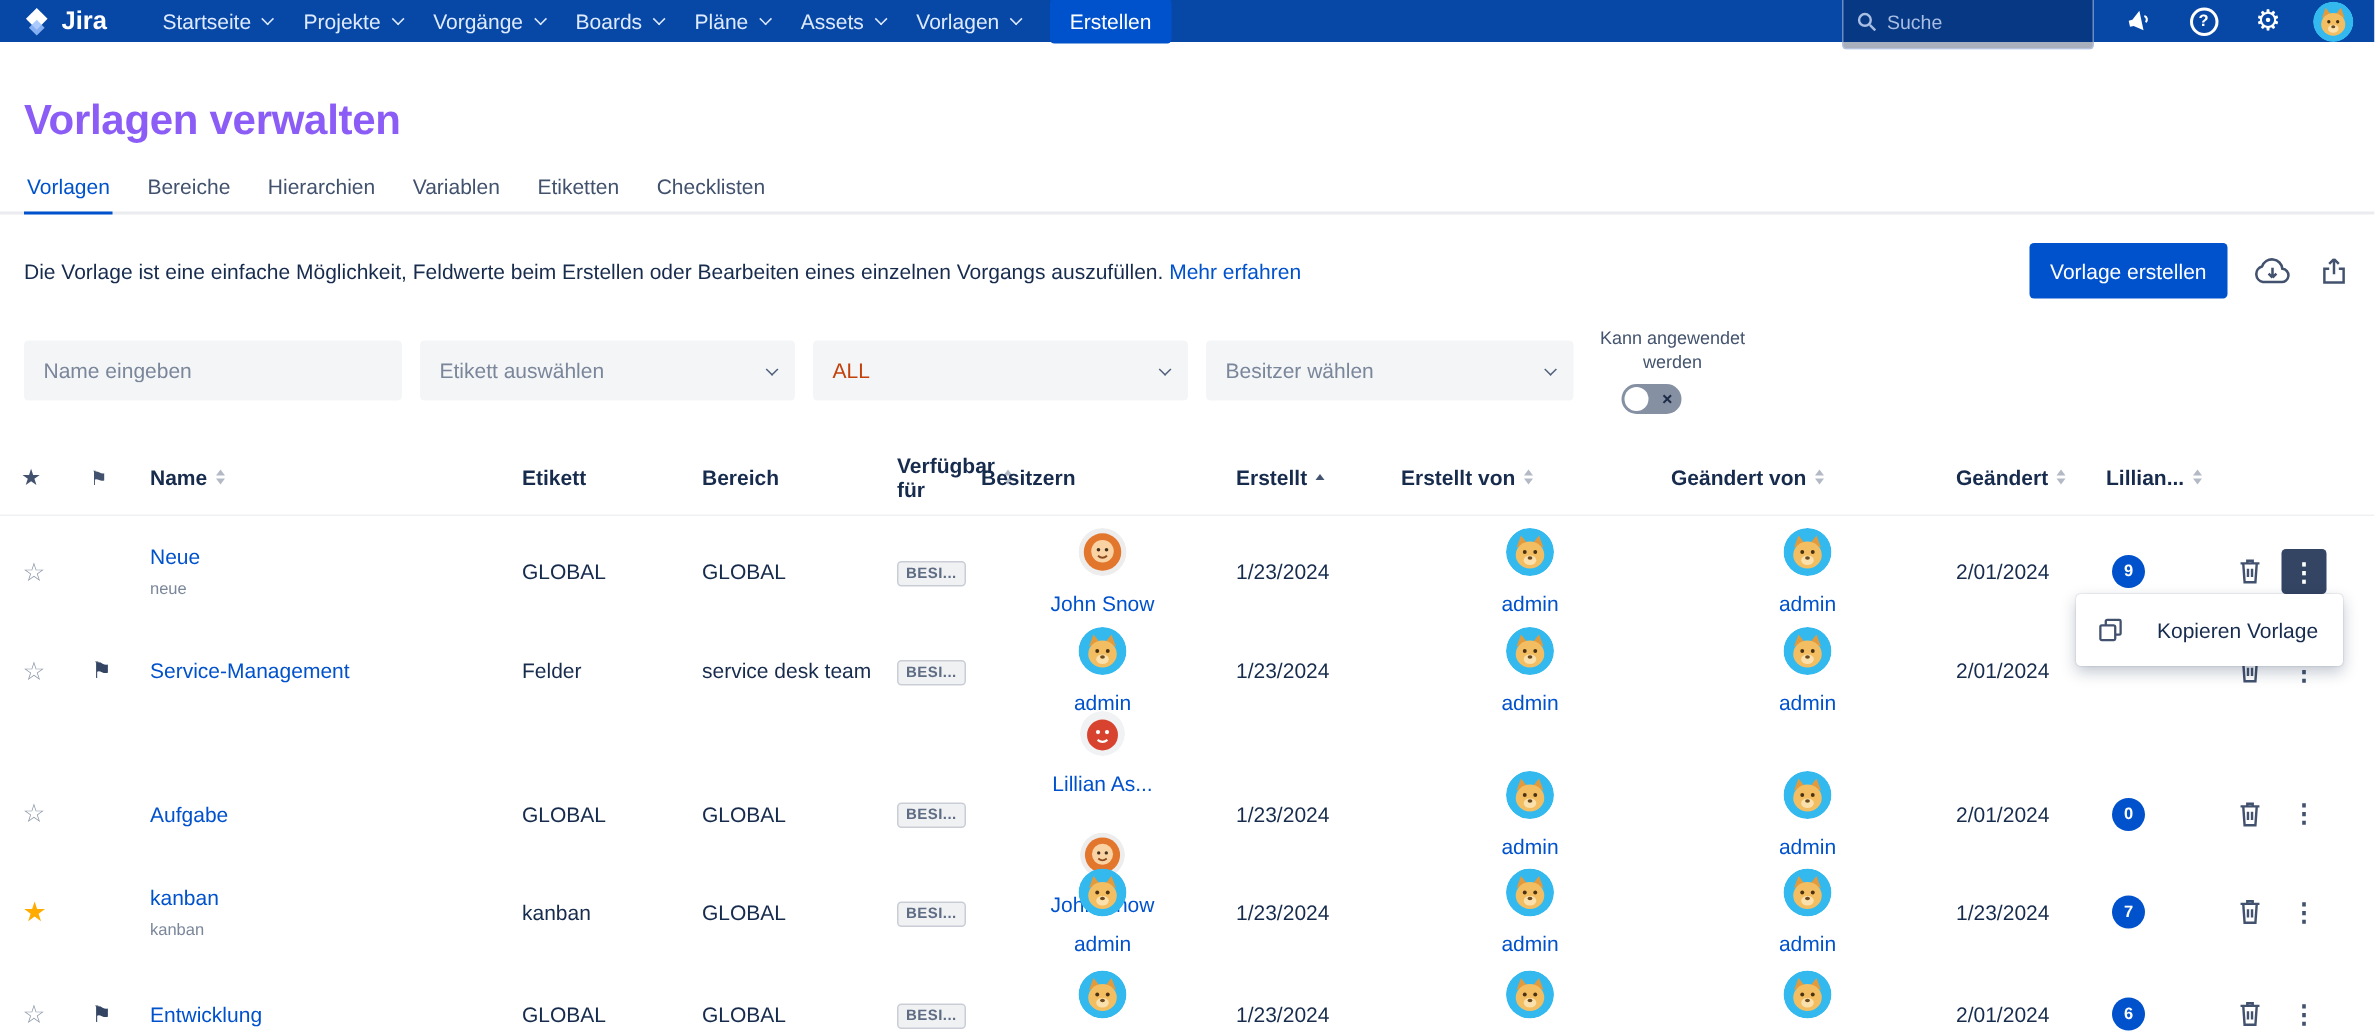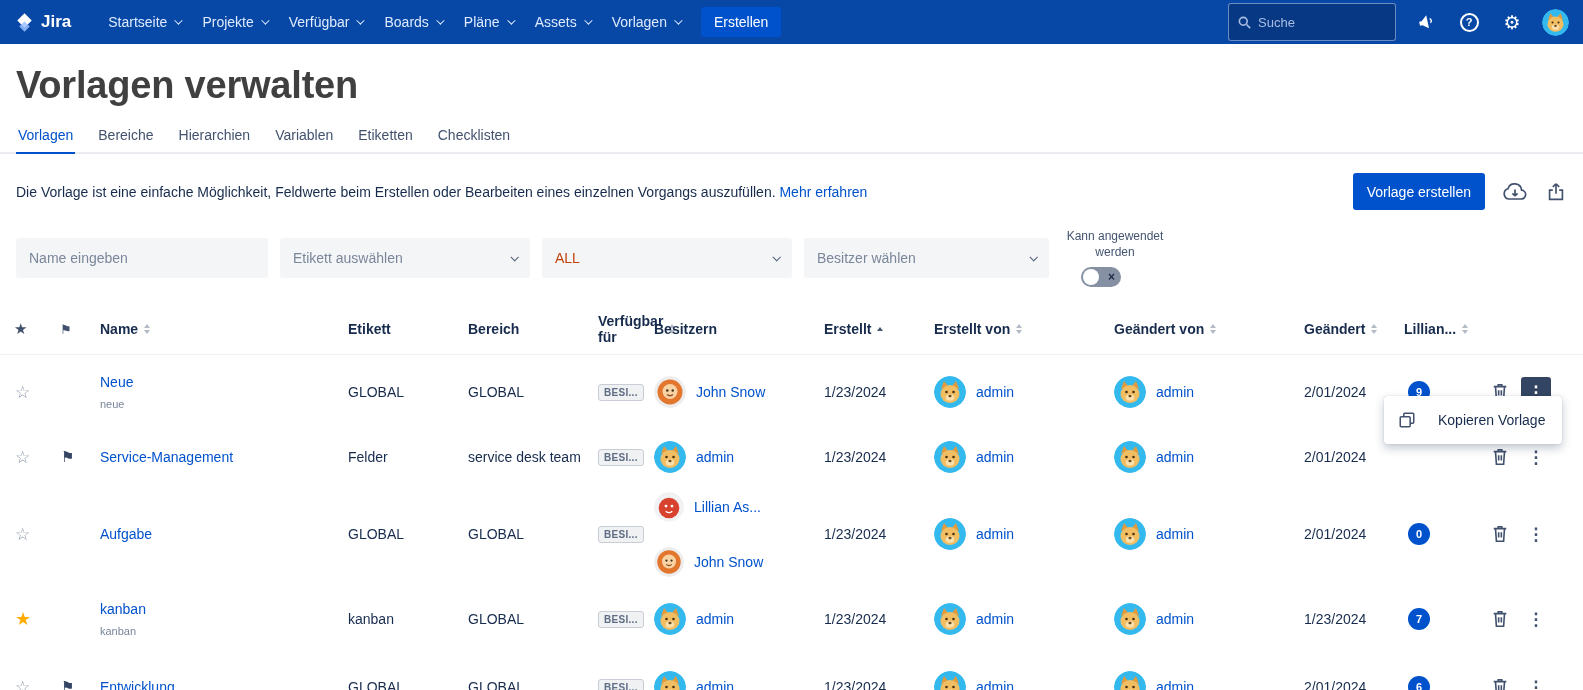--- a/index.html
+++ b/index.html
@@ -1,39 +1,39 @@
 <!DOCTYPE html>
 <html><head>
 <meta charset="utf-8">
 <style>
   * { box-sizing: border-box; margin: 0; padding: 0; }
   html,body { width:1583px; height:690px; overflow:hidden; }
   body { font-family:"Liberation Sans", sans-serif; background:#fff; color:#172B4D; position:relative; }
   a { text-decoration:none; }
 
   
-  .topnav { height:44px; background:#0747A6; display:flex; align-items:center; padding:0 14px; color:#fff; }
+  .topnav { height:28px; background:#0747A6; display:flex; align-items:center; padding:0 14px; color:#fff; }
   .brand { display:flex; align-items:center; gap:6px; font-size:17px; font-weight:700; margin-right:26px; cursor:pointer; }
   .nav-items { display:flex; align-items:center; }
   .nav-item { display:flex; align-items:center; gap:7px; color:#DEEBFF; font-size:14px; font-weight:500; padding:0 11px; height:40px; cursor:pointer; }
   .chev { width:6px; height:6px; border-right:1.6px solid currentColor; border-bottom:1.6px solid currentColor; transform:rotate(45deg) translateY(-2px); display:inline-block; }
   .nav-create { margin-left:10px; background:#0052CC; color:#fff; border:none; border-radius:3px; font-family:inherit; font-size:14px; font-weight:500; padding:7px 13px; cursor:pointer; }
   .nav-right { margin-left:auto; display:flex; align-items:center; gap:17px; }
   .nav-search { display:flex; align-items:center; gap:7px; background:rgba(9,30,66,0.35); border:1px solid rgba(190,210,245,0.55); border-radius:3px; height:28px; width:168px; padding:18px 9px; }
   .nav-search input { background:transparent; border:none; outline:none; color:#fff; font-family:inherit; font-size:13px; width:120px; }
   .nav-search input::placeholder { color:#A9BEE4; }
   .nav-icon { display:flex; align-items:center; justify-content:center; width:26px; height:26px; cursor:pointer; }
   .help-circle { width:19px; height:19px; border:2px solid #fff; border-radius:50%; display:flex; align-items:center; justify-content:center; font-size:11px; font-weight:700; color:#fff; }
   .gear-glyph { font-size:19px; color:#fff; line-height:1; }
   .nav-avatar { width:27px; height:27px; border-radius:50%; overflow:hidden; cursor:pointer; display:flex; }
 
   .av { display:block; border-radius:50%; }
 
   
-  .page-title { font-size:38px; font-weight:600; color:#404040; margin:20px 16px 4px; letter-spacing:-0.2px; }
+  .page-title { font-size:28px; font-weight:600; color:#8b5cf6; margin:36px 16px 4px; letter-spacing:-0.2px; }
   .tabs { display:flex; gap:21px; margin:14px 0 0; padding:0 16px; border-bottom:2px solid #EBECF0; }
   .tab { font-size:14px; font-weight:500; color:#42526E; padding:6px 2px 9px; cursor:pointer; margin-bottom:-2px; border-bottom:2px solid transparent; }
   .tab.active { color:#0052CC; border-bottom-color:#0052CC; }
 
   .desc-row { display:flex; justify-content:space-between; align-items:center; padding:19px 16px 14px; }
   .desc { font-size:14px; color:#172B4D; }
   .link { color:#0052CC; cursor:pointer; }
   .desc-actions { display:flex; align-items:center; gap:17px; }
   .btn-primary { background:#0052CC; color:#fff; border:none; border-radius:3px; font-family:inherit; font-size:14px; font-weight:500; height:37px; padding:0 14px; cursor:pointer; }
   .action-icon { display:flex; align-items:center; cursor:pointer; }
@@ -68,21 +68,21 @@
 
   .cell { font-size:14px; color:#172B4D; padding-right:8px; }
   .row .c-star { padding-left:7px; }
   .star { font-size:17px; color:#8C97A8; cursor:pointer; }
   .star.on { color:#FFAB00; font-size:18px; }
   .flag-on { font-size:15px; color:#344563; padding-left:9px; cursor:pointer; }
   .c-name { display:flex; flex-direction:column; justify-content:center; }
   .name-link { font-size:14px; font-weight:500; }
   .sub { font-size:11px; color:#7A869A; margin-top:8px; }
   .lozenge { display:inline-block; background:#F0F1F3; border:1px solid #C9CED6; border-radius:3px; color:#5E6C84; font-size:10px; font-weight:700; letter-spacing:0.3px; padding:2px 5px; cursor:default; }
-  .user-cell { display:flex; align-items:center; gap:10px; }
+  .user-cell { display:flex; align-items:center; gap:10px;flex-direction:column; }
   .owners-stack { display:flex; flex-direction:column; gap:25px; }
   .usage { display:inline-flex; align-items:center; justify-content:center; width:22px; height:22px; border-radius:50%; background:#0052CC; color:#fff; font-size:11px; font-weight:700; margin-left:4px; }
   .c-actions { display:flex; align-items:center; gap:12px; padding-left:9px; }
   .trash { display:flex; cursor:pointer; }
   .more { width:30px; height:30px; display:flex; align-items:center; justify-content:center; font-size:17px; font-weight:700; color:#42526E; border-radius:3px; cursor:pointer; }
   .more.active { background:#344563; color:#fff; }
 
   .r1 { height:74px; } .r2 { height:56px; } .r3 { height:98px; } .r4 { height:72px; } .r5 { height:64px; }
 
   
@@ -105,21 +105,21 @@
   <div class="nav-items">
     <a class="nav-item">
         <span>Startseite</span>
         <i class="chev"></i>
       </a>
     <a class="nav-item">
         <span>Projekte</span>
         <i class="chev"></i>
       </a>
     <a class="nav-item">
-        <span>Verfügbar</span>
+        <span>Vorgänge</span>
         <i class="chev"></i>
       </a>
     <a class="nav-item">
         <span>Boards</span>
         <i class="chev"></i>
       </a>
     <a class="nav-item">
         <span>Pläne</span>
         <i class="chev"></i>
       </a>

